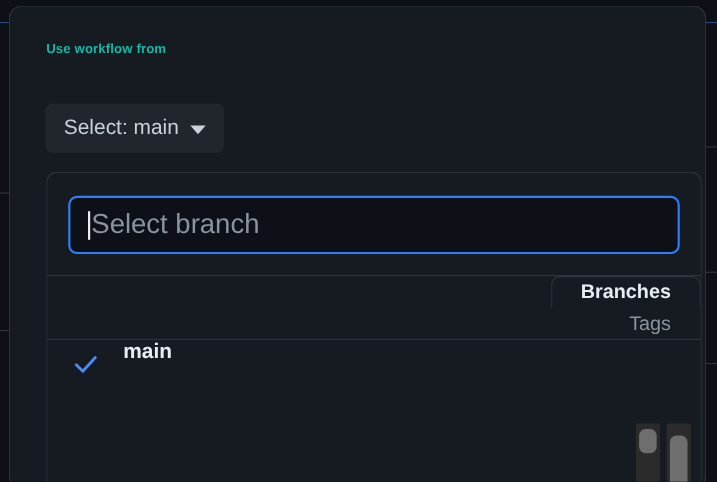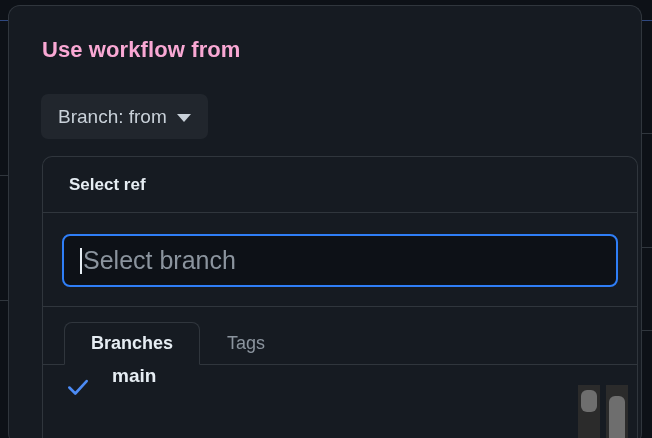--- a/index.html
+++ b/index.html
@@ -40,22 +40,22 @@
     background:#161b22;
     border:1px solid #30363d;
     border-radius:12px;
     border-bottom:none;
     overflow:hidden;
   }
 
   .dialog-title {
     position:absolute;
     left:33px; top:31px;
-    font-size:22px; font-weight:bold;
-    color:#f9a8d4;
+    font-size:12px; font-weight:bold;
+    color:#14b8a6;
     letter-spacing:.1px;
     white-space:nowrap;
   }
 
   
   .branch-button {
     position:absolute;
     left:32px; top:88px;
     height:45px;
     display:flex; align-items:center; gap:10px;
@@ -122,21 +122,21 @@
   .ref-search-placeholder {
     font-size:25px; color:#8b949e;
     white-space:nowrap;
   }
 
   
   .ref-tabs {
     position:relative;
     height:58px;
     padding-left:21px;
-    display:flex; align-items:flex-end;
+    display:flex; align-items:flex-end;flex-direction:column;
   }
   .tab {
     position:relative;
     height:43px;
     display:flex; align-items:center;
     padding:0 26px;
     font-size:18px;
     cursor:pointer;
     border:1px solid transparent;
     border-radius:8px 8px 0 0;
@@ -208,29 +208,26 @@
     <div class="strip-rule" style="top:133px;"></div>
     <div class="strip-rule" style="top:247px;"></div>
     <div class="strip-rule" style="top:330px;"></div>
   </div>
 
   <div id="dialog">
 
     <div class="dialog-title">Use workflow from</div>
 
     <div class="branch-button">
-      <span class="branch-button-label">Branch: from</span>
+      <span class="branch-button-label">Select: main</span>
       <span class="caret-down"></span>
     </div>
 
     <div class="ref-panel">
 
-      <div class="ref-header">
-        <span class="ref-header-title">Select ref</span>
-      </div>
 
       <div class="ref-search-row">
         <div class="ref-search-field">
           <span class="caret-bar"></span>
           <span class="ref-search-placeholder">Select branch</span>
         </div>
       </div>
 
       <div class="ref-tabs">
         <div class="tab active">

